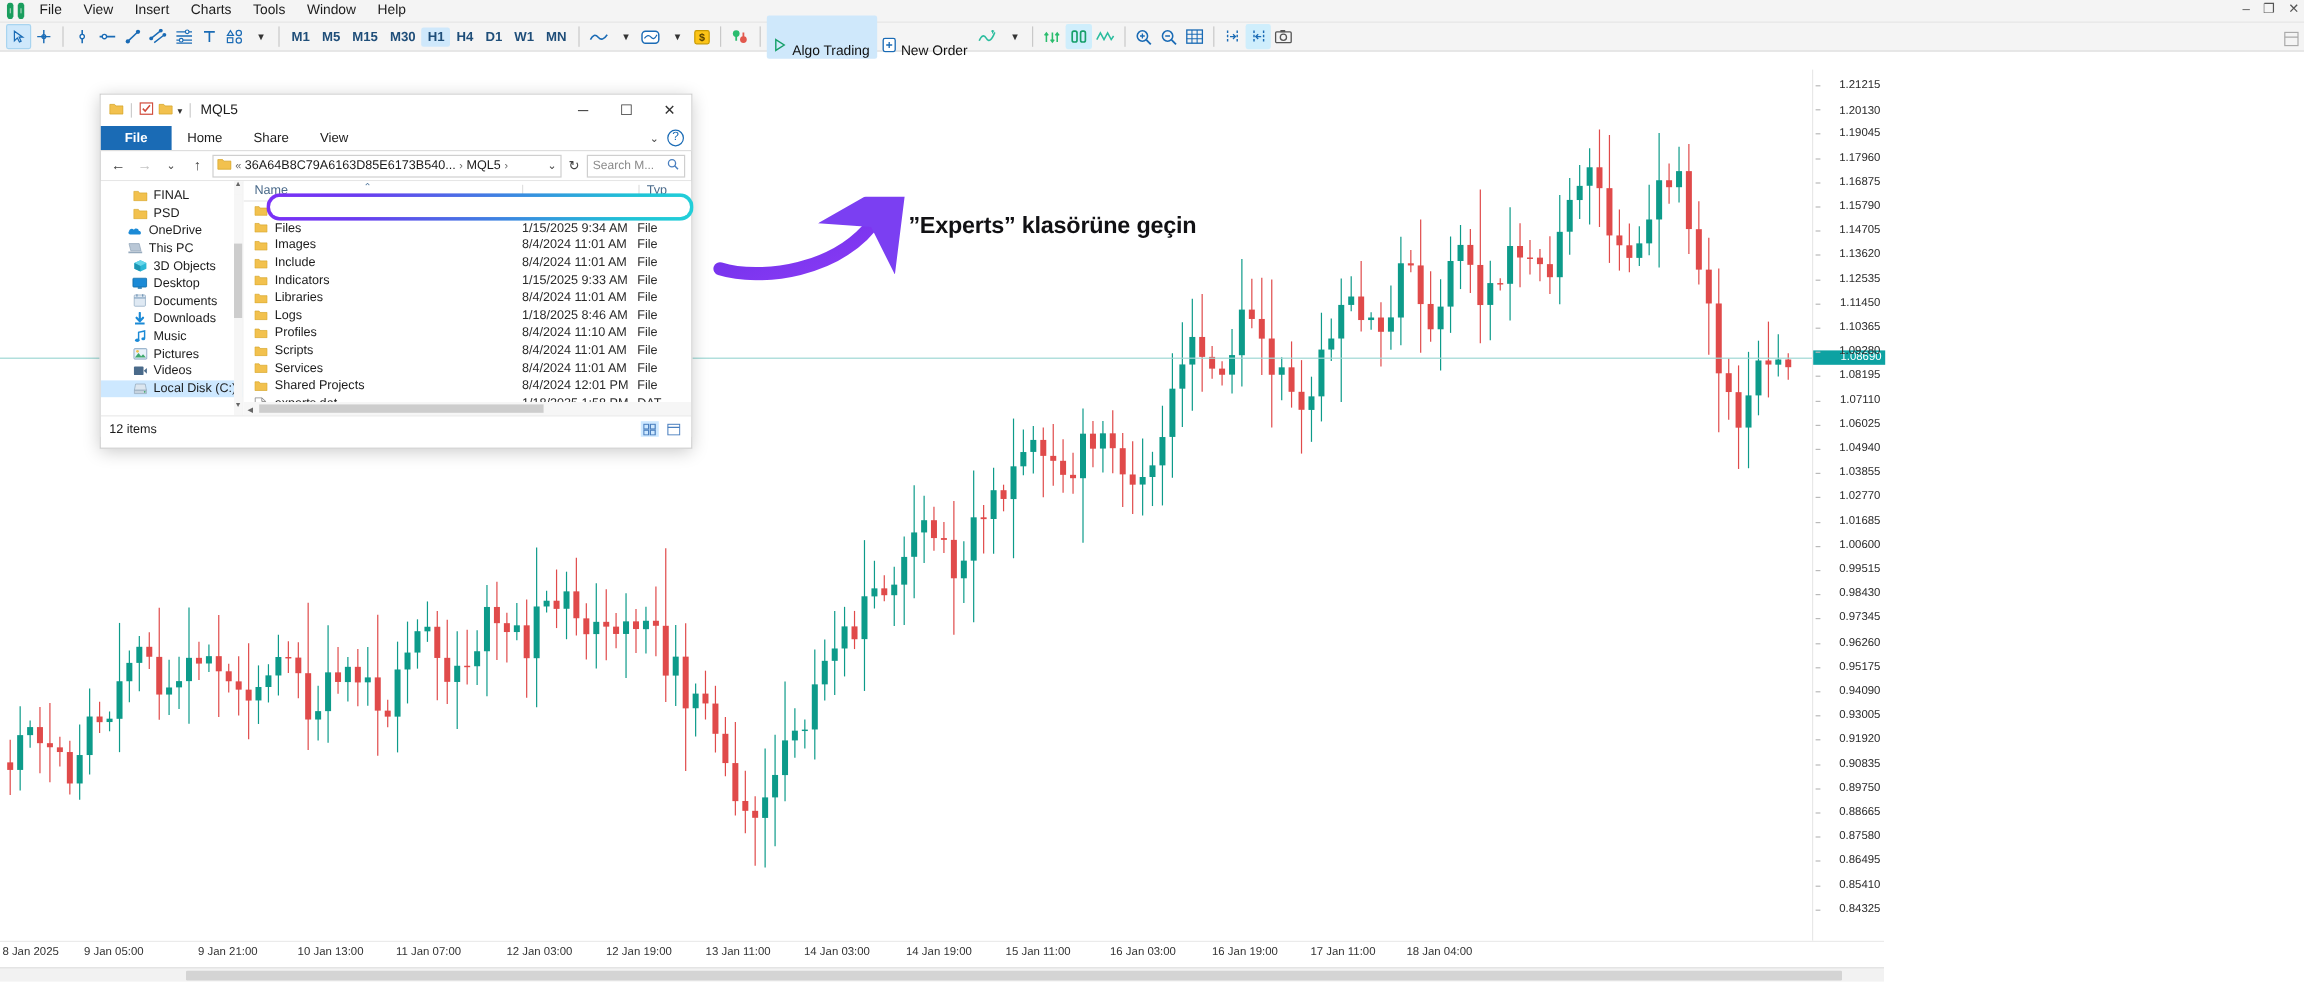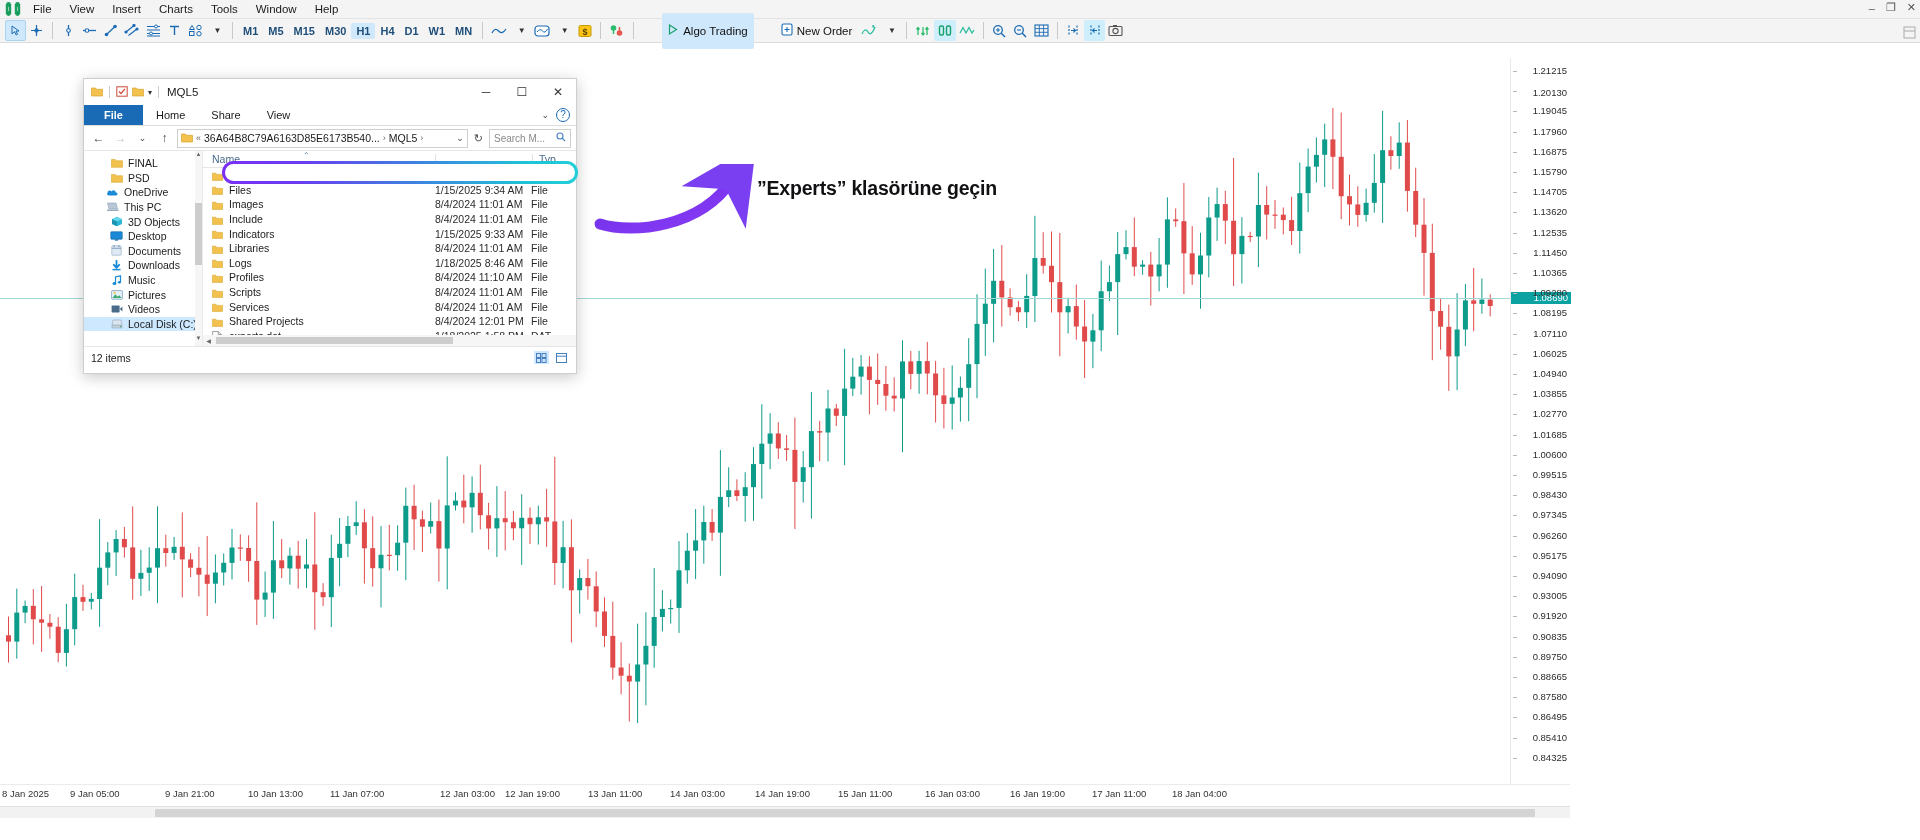--- a/index.html
+++ b/index.html
@@ -36,22 +36,22 @@
   .tbtn.active-plain { background: #cfeefc; }
   .tsep { width: 1px; height: 17px; background: #c9c9c9; margin: 0 5px; }
   .tf {
     font-size: 11px; font-weight: bold; color: #1f4e79;
     padding: 2px 5px; border-radius: 2px; cursor: default;
   }
   .tf.sel { background: #cfe8fb; }
   .caret { font-size: 8px; color: #333; margin-left: 2px; }
   .tlabel { font-size: 11.5px; color: #111; margin-left: 4px; white-space: nowrap; }
   .pillbtn {
-    display: flex; align-items: center; height: 36px; padding: 0 6px 0 4px;
-    background: #cfe8fb; border-radius: 2px; cursor: default; margin-left: 23px;
+    display: flex; align-items: flex-end; height: 36px; padding: 0 6px 0 4px;
+    background: #cfe8fb; border-radius: 2px; cursor: default;
   }
   .pillbtn.plain { background: transparent; }
 
   
   .symbolbar {
     position: absolute; left: 0; top: 43px; width: 1920px; height: 15px;
     background: #ffffff; display: flex; align-items: center; padding-left: 4px;
     border-bottom: 1px solid #ededed;
   }
   .symbol-text { font-size: 10.5px; color: #333; margin-left: 5px; white-space: nowrap; }
@@ -928,21 +928,21 @@
       <div class="tick" style="top: 694.8px;">0.84325</div>
       <div class="tickdash" style="top: 699.8px;"></div>
     </div>
 
   <div class="time-axis">
       <div class="tlbl" style="left: 2px;">8 Jan 2025</div>
       <div class="tlbl" style="left: 70px;">9 Jan 05:00</div>
       <div class="tlbl" style="left: 165px;">9 Jan 21:00</div>
       <div class="tlbl" style="left: 248px;">10 Jan 13:00</div>
       <div class="tlbl" style="left: 330px;">11 Jan 07:00</div>
-      <div class="tlbl" style="left: 440px;">12 Jan 03:00</div>
+      <div class="tlbl" style="left: 422px;">12 Jan 03:00</div>
       <div class="tlbl" style="left: 505px;">12 Jan 19:00</div>
       <div class="tlbl" style="left: 588px;">13 Jan 11:00</div>
       <div class="tlbl" style="left: 670px;">14 Jan 03:00</div>
       <div class="tlbl" style="left: 755px;">14 Jan 19:00</div>
       <div class="tlbl" style="left: 838px;">15 Jan 11:00</div>
       <div class="tlbl" style="left: 925px;">16 Jan 03:00</div>
       <div class="tlbl" style="left: 1010px;">16 Jan 19:00</div>
       <div class="tlbl" style="left: 1092px;">17 Jan 11:00</div>
       <div class="tlbl" style="left: 1172px;">18 Jan 04:00</div>
     </div>

